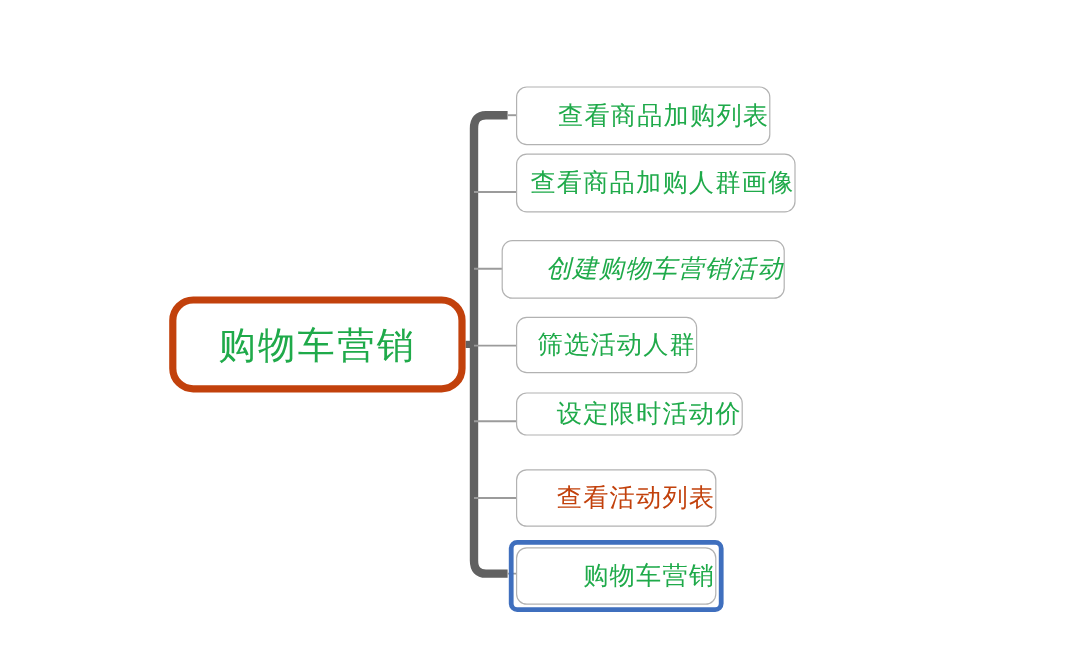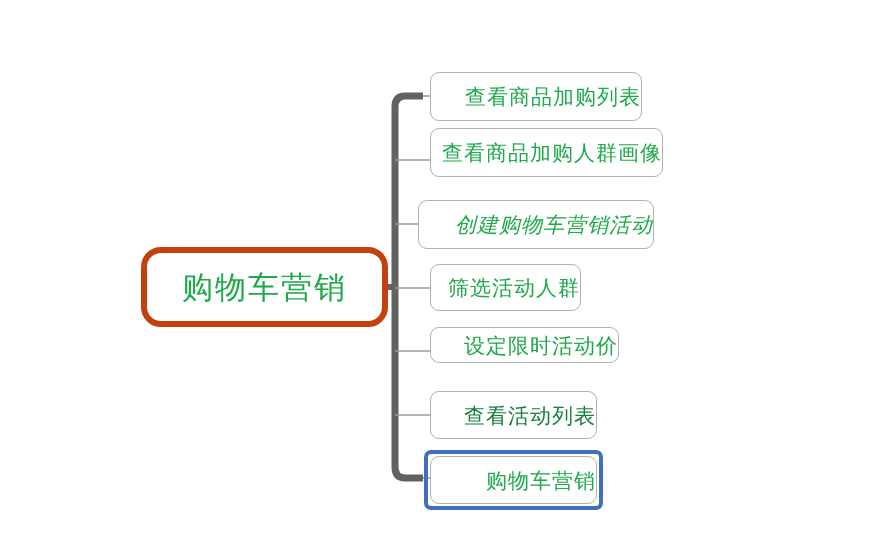--- a/index.html
+++ b/index.html
@@ -109,21 +109,21 @@
       <div class="child-node" style="left: 418px; top: 200px; width: 236px; height: 49px; border-color: rgb(178, 178, 178); font-style: italic;">
         <span class="child-label" style="color: rgb(31, 170, 74);">创建购物车营销活动</span>
       </div>
       <div class="child-node" style="left: 430px; top: 264px; width: 151px; height: 47px; border-color: rgb(178, 178, 178);">
         <span class="child-label" style="color: rgb(31, 170, 74);">筛选活动人群</span>
       </div>
       <div class="child-node" style="left: 430px; top: 327px; width: 189px; height: 36px; border-color: rgb(178, 178, 178);">
         <span class="child-label" style="color: rgb(31, 170, 74);">设定限时活动价</span>
       </div>
       <div class="child-node" style="left: 430px; top: 391px; width: 167px; height: 48px; border-color: rgb(178, 178, 178);">
-        <span class="child-label" style="color: #15803d;">查看活动列表</span>
+        <span class="child-label" style="color: #c2410c;">查看活动列表</span>
       </div>
       <div class="selection-ring" style="left: 424px; top: 450px; width: 179px; height: 60px; border-color: rgb(63, 111, 190);"></div>
       <div class="child-node" style="left: 430px; top: 456px; width: 167px; height: 48px; border-color: rgb(178, 178, 178);">
         <span class="child-label" style="color: rgb(31, 170, 74);">购物车营销</span>
       </div>
     </div>
 
 </div>
 
 </body></html>

